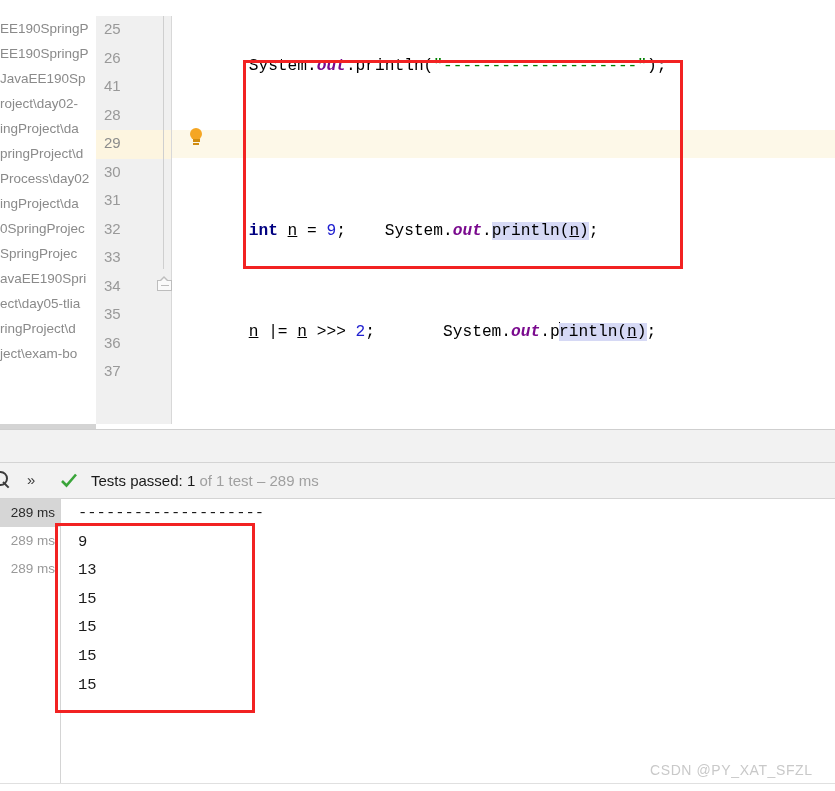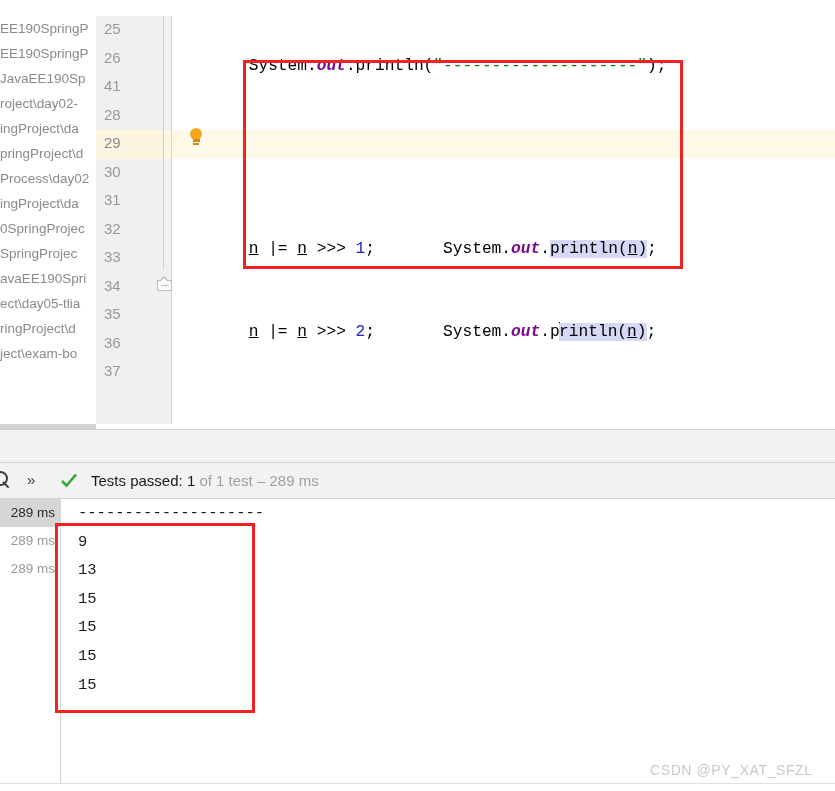--- a/index.html
+++ b/index.html
@@ -336,22 +336,22 @@
       <div class="box"></div>
       <div class="roof-in"></div>
       <div class="dash"></div>
     </div>
 
     <div class="code">
       <div class="code-line"><span>        System</span><span class="punc">.</span><span class="fld">out</span><span class="punc">.</span><span>println(</span><span class="str">"--------------------"</span><span>);</span></div>
 
       <div class="code-line"></div>
 
-
-      <div class="code-line"><span>        </span><span class="var">n</span><span> </span><span>|= </span><span class="var">n</span><span> &gt;&gt;&gt; </span><span class="num-lit">1</span><span>;       </span><span>System</span><span class="punc">.</span><span class="fld">out</span><span class="punc">.</span><span class="hl-call">println(<span class="var">n</span>)</span><span>;</span></div>
+      <div class="code-line"><span>        </span><span class="kw">int</span><span> </span><span class="var">n</span><span> = </span><span class="num-lit">9</span><span>;    </span><span>System</span><span class="punc">.</span><span class="fld">out</span><span class="punc">.</span><span class="hl-call">println(<span class="var">n</span>)</span><span>;</span></div>
+
 
       <div class="code-line"><span>        </span><span class="var">n</span><span> </span><span>|= </span><span class="var">n</span><span> &gt;&gt;&gt; </span><span class="num-lit">2</span><span>;       </span><span>System</span><span class="punc">.</span><span class="fld">out</span><span class="punc">.</span><span>p</span><span class="caret"></span><span class="hl-call">rintln(<span class="var">n</span>)</span><span>;</span></div>
 
       
 
       
 
       
 
       

